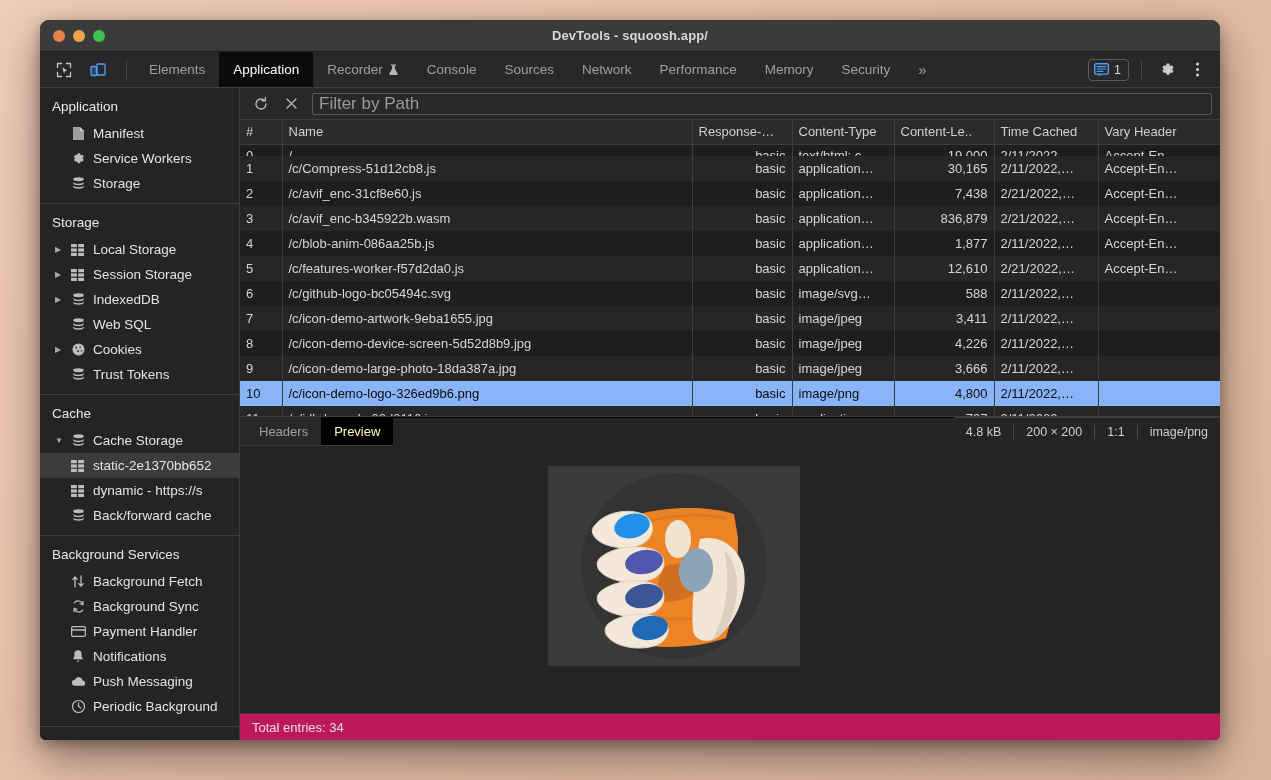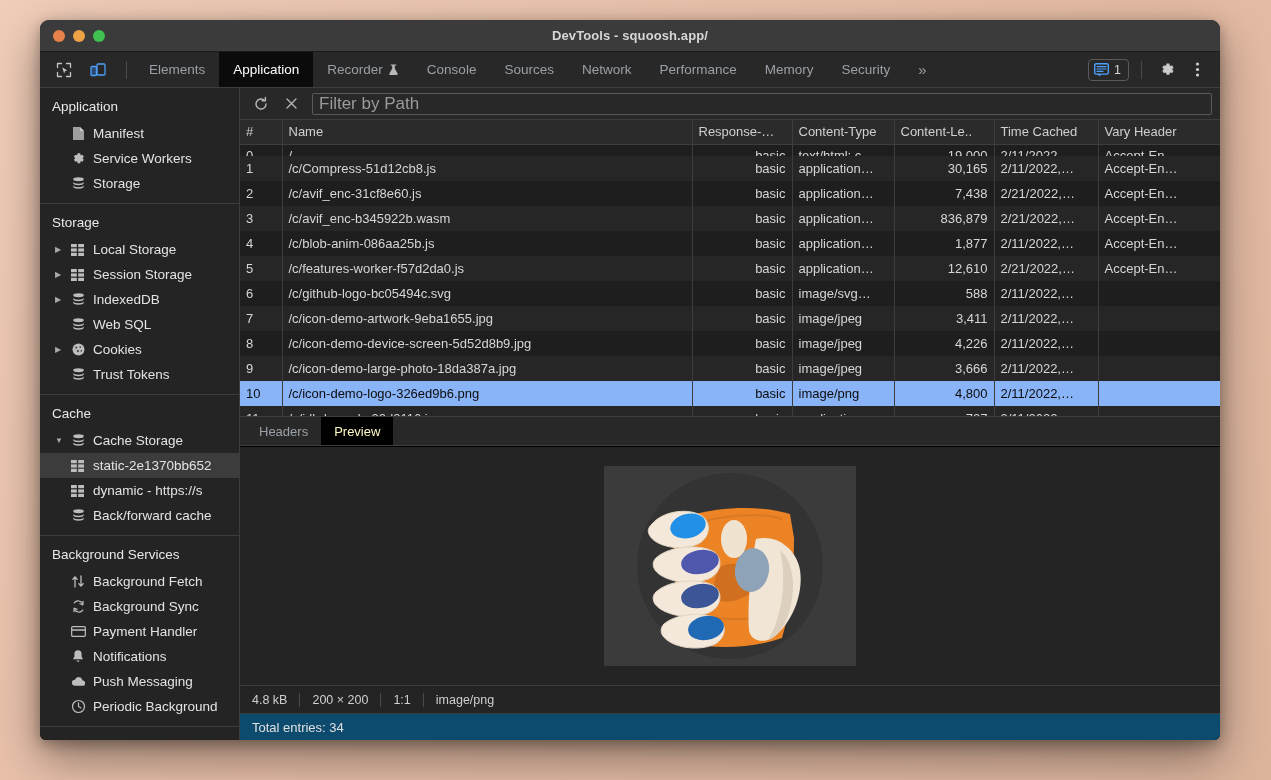--- a/index.html
+++ b/index.html
@@ -177,21 +177,21 @@
   td.num, th.num { text-align: right; }
   .col-idx   { width: 42px; }
   .col-name  { width: 410px; }
   .col-resp  { width: 100px; }
   .col-ctype { width: 102px; }
   .col-clen  { width: 100px; }
   .col-time  { width: 104px; }
   .col-vary  { width: 122px; }
 
   
-  #previewpanel { flex: 1; display: flex; flex-direction: column; min-height: 0; background: #242424; border-top: 1px solid #3d3d3d; }
+  #previewpanel { flex: 1; display: flex; flex-direction: row; min-height: 0; background: #242424; border-top: 1px solid #3d3d3d; }
   #preview-tabs {
     height: 29px; min-height: 29px;
     background: #282828;
     border-bottom: 1px solid #3d3d3d;
     display: flex; align-items: stretch;
     padding-left: 6px;
   }
   .ptab {
     display: flex; align-items: center; padding: 0 13px;
     font-size: 13px; color: #9aa0a6; cursor: pointer;
@@ -213,21 +213,21 @@
     padding-left: 12px;
     font-size: 12.5px; color: #cfcfcf;
   }
   #infobar .chunk { padding: 0 12px; border-right: 1px solid #4a4a4a; }
   #infobar .chunk:first-child { padding-left: 0; }
   #infobar .chunk.last { border-right: none; }
 
   
   #statusbar {
     height: 27px; min-height: 27px;
-    background: #0c4a6e;
+    background: #be185d;
     border-top: 1px solid #3d3d3d;
     display: flex; align-items: center;
     padding-left: 12px;
     font-size: 13px; color: #e0e0e0;
   }
 </style>
 </head>
 <body>
 
 <div id="window">

